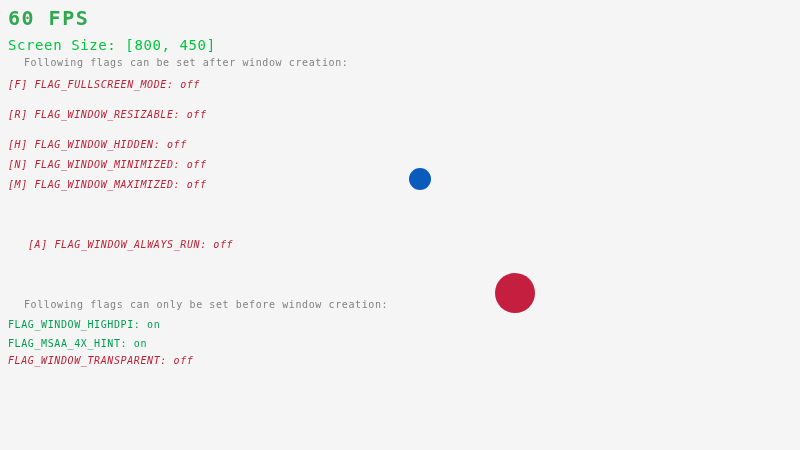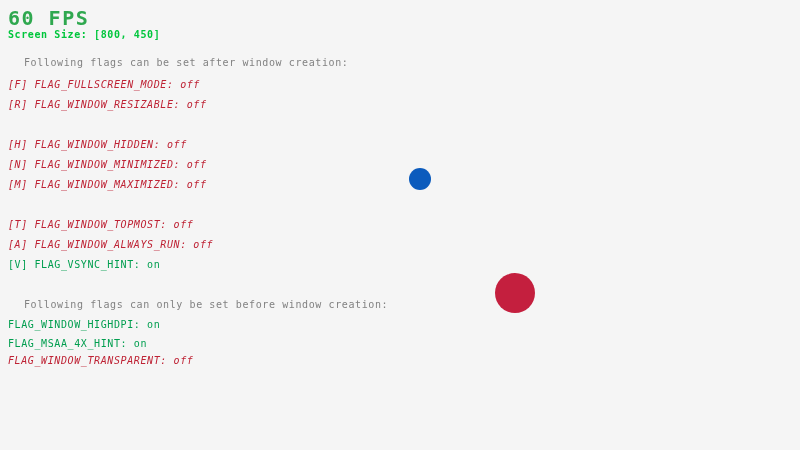--- a/index.html
+++ b/index.html
@@ -29,23 +29,23 @@
     left: 8px;
     top: 8px;
     font-size: 20px;
     font-weight: bold;
     color: #2fa84f;
     letter-spacing: 1.5px;
   }
 
   #screen-size {
     left: 8px;
-    top: 30px;
-    font-size: 10px;
-    font-weight: bold;
+    top: 38px;
+    font-size: 14px;
+    font-weight: normal;
     color: #00c63c;
     letter-spacing: 0.6px;
   }
 
   .section-header {
     left: 24px;
     font-size: 10px;
     color: #828282;
     letter-spacing: 0.6px;
   }
@@ -83,27 +83,25 @@
 
 <div id="app">
 
   <div class="txt" id="fps-counter">60 FPS</div>
 
   <div class="txt" id="screen-size">Screen Size: [800, 450]</div>
 
   <div class="txt section-header" style="top:58px;">Following flags can be set after window creation:</div>
 
   <div class="txt flag-line flag-off" style="top:80px;">[F] FLAG_FULLSCREEN_MODE: off</div>
-  <div class="txt flag-line flag-off" style="top:100px;">[R] FLAG_WINDOW_RESIZABLE: off</div>
+  <div class="txt flag-line flag-off" style="top:110px;">[R] FLAG_WINDOW_RESIZABLE: off</div>
   <div class="txt flag-line flag-off" style="top:140px;">[H] FLAG_WINDOW_HIDDEN: off</div>
   <div class="txt flag-line flag-off" style="top:160px;">[N] FLAG_WINDOW_MINIMIZED: off</div>
   <div class="txt flag-line flag-off" style="top:180px;">[M] FLAG_WINDOW_MAXIMIZED: off</div>
-  <div class="txt flag-line flag-off" style="top:220px;">[T] FLAG_WINDOW_TOPMOST: off</div>
-  <div class="txt flag-line flag-off" style="top:240px;">[A] FLAG_WINDOW_ALWAYS_RUN: off</div>
-  <div class="txt flag-line flag-on" style="top:260px;">[V] FLAG_VSYNC_HINT: on</div>
+  <div class="txt flag-line flag-off" style="top:240px;margin-left:20px;">[A] FLAG_WINDOW_ALWAYS_RUN: off</div>
 
   <div class="txt section-header" style="top:300px;">Following flags can only be set before window creation:</div>
 
   <div class="txt flag-line flag-on" style="top:320px;">FLAG_WINDOW_HIGHDPI: on</div>
   <div class="txt flag-line flag-off" style="top:356px;">FLAG_WINDOW_TRANSPARENT: off</div>
   <div class="txt flag-line flag-on" style="top:339px;">FLAG_MSAA_4X_HINT: on</div>
 
   <div class="ball" id="ball-blue"></div>
   <div class="ball" id="ball-red"></div>
 

